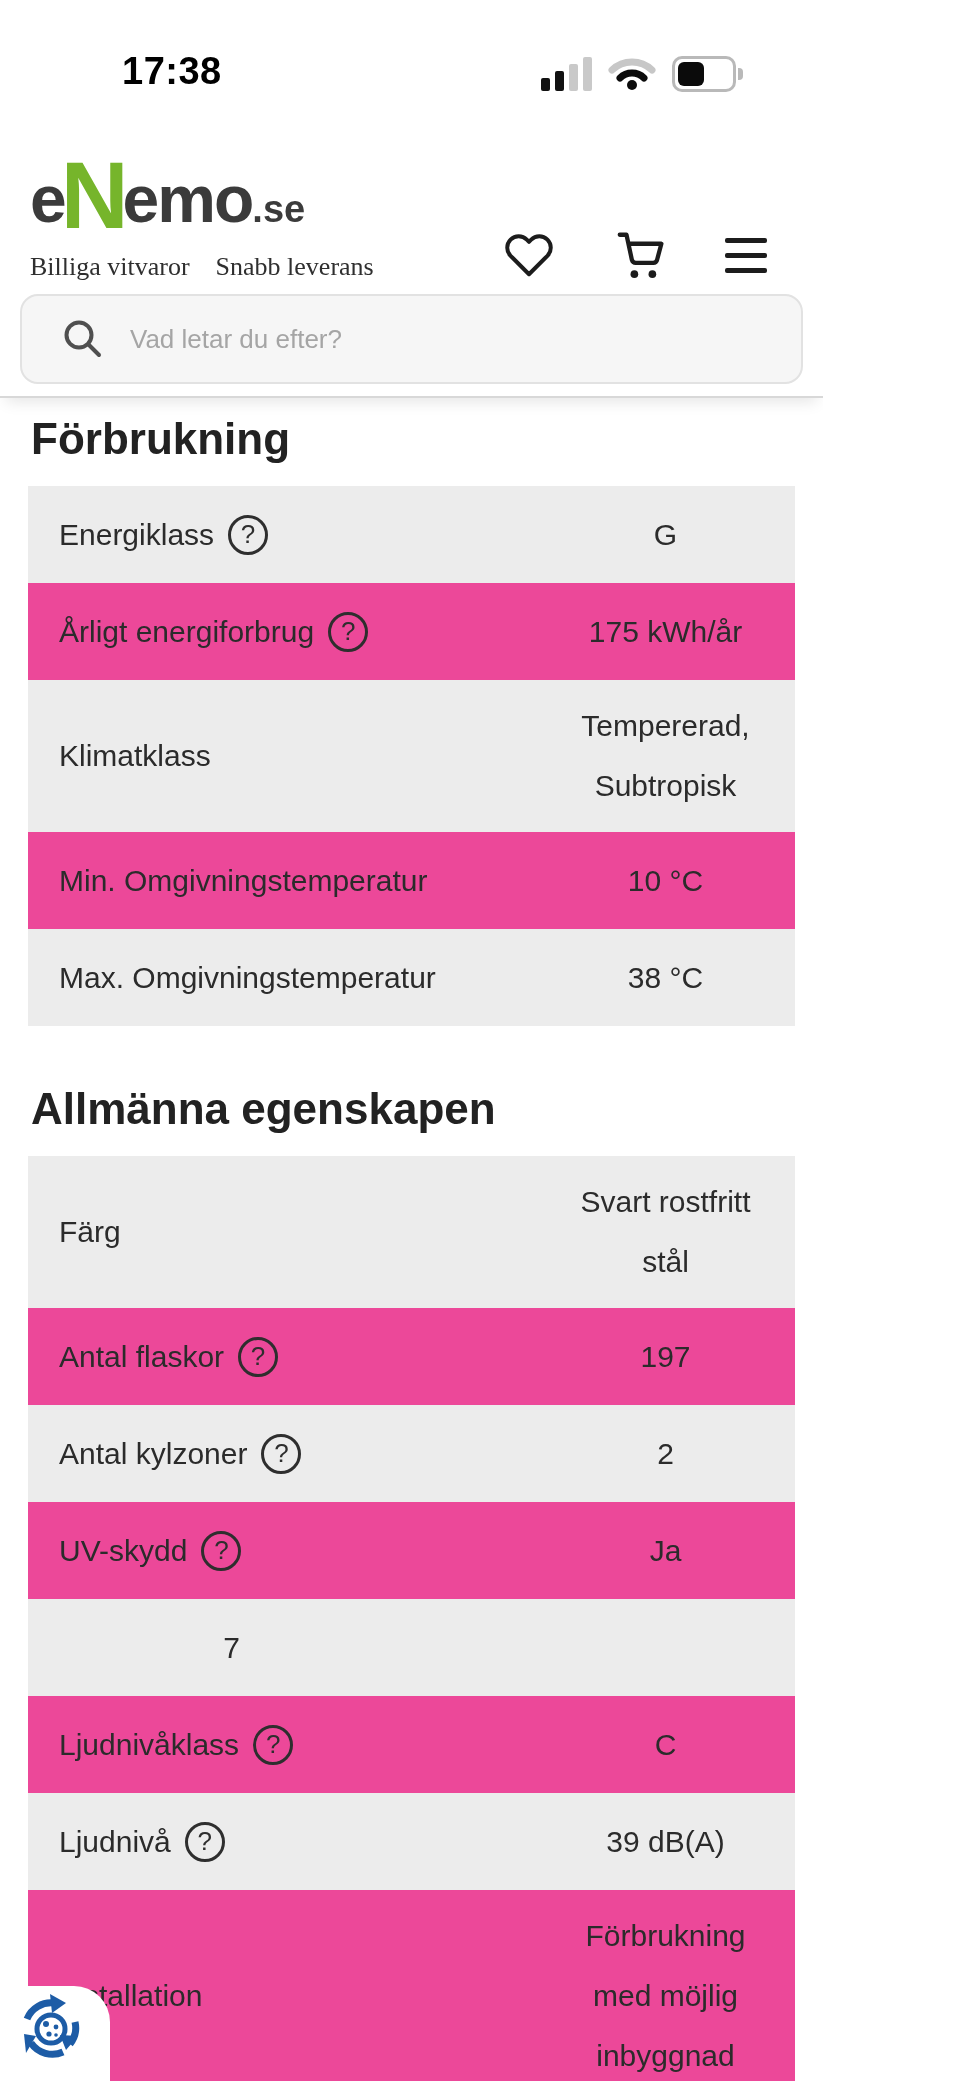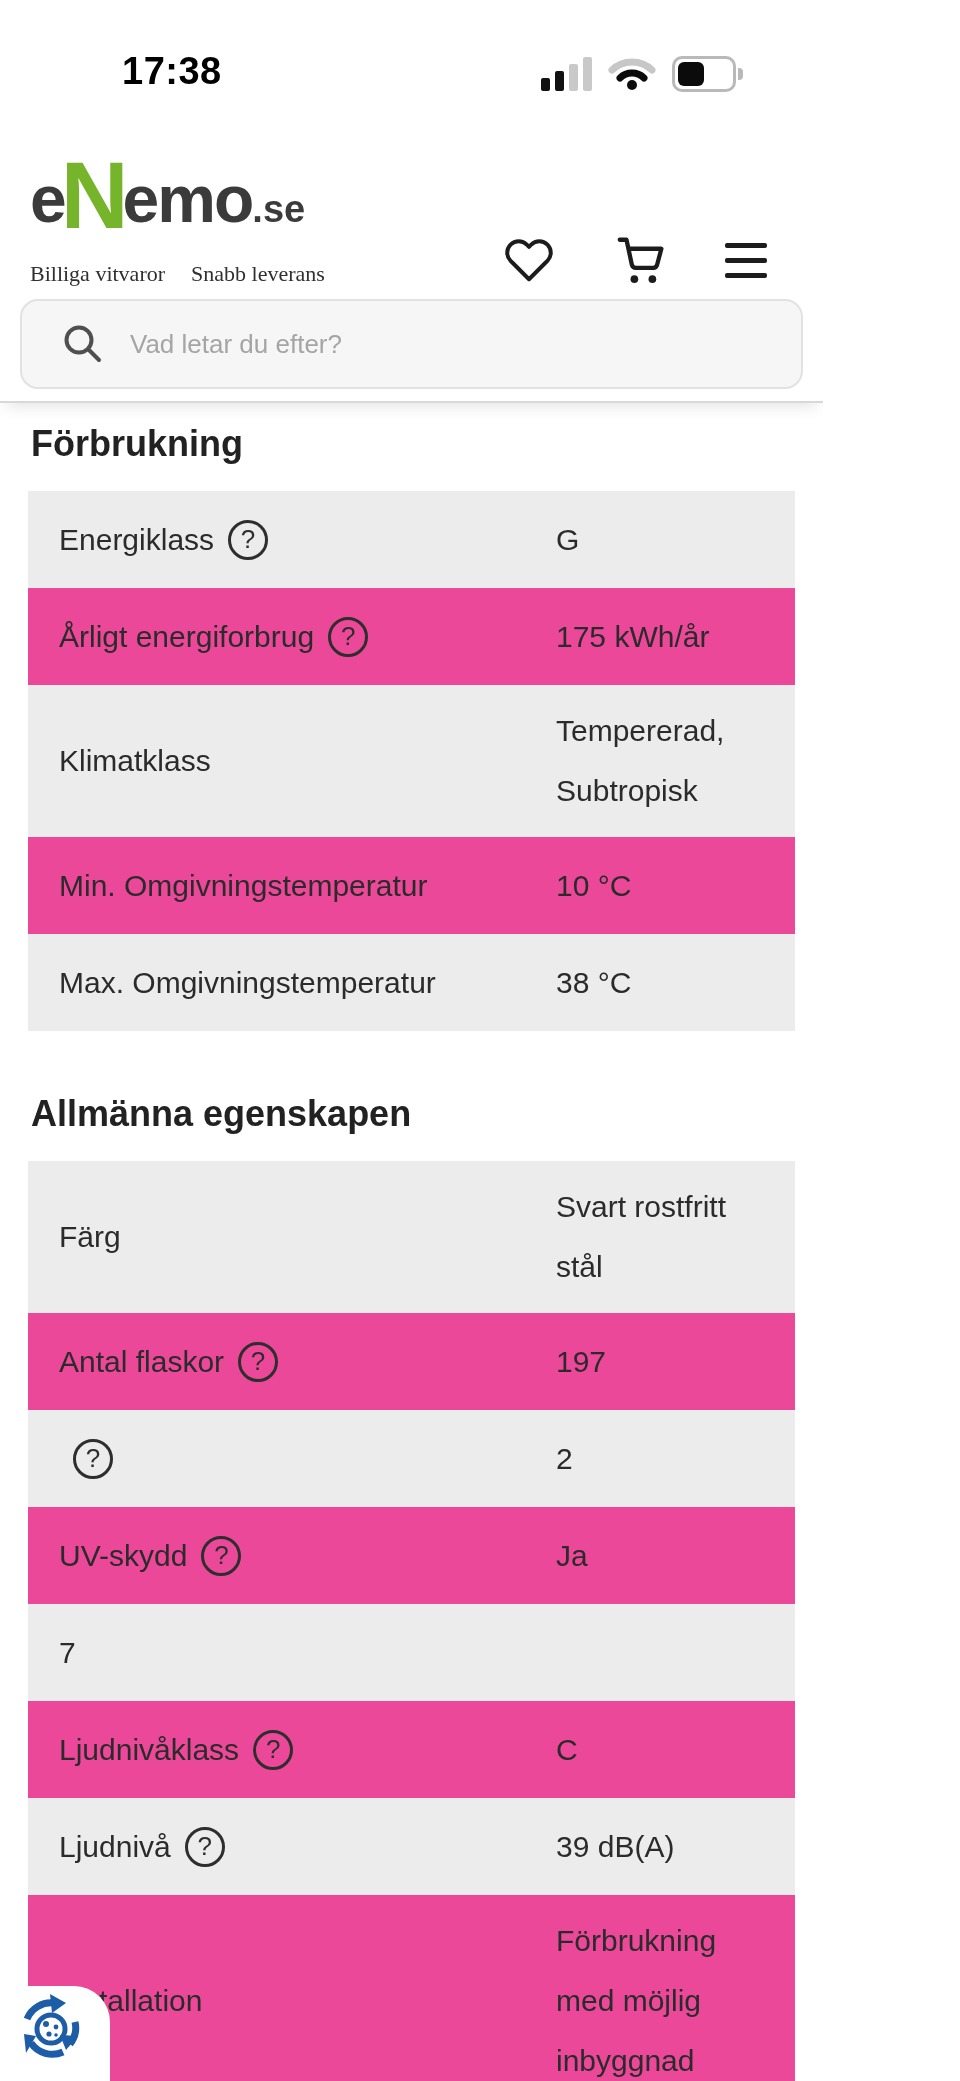--- a/index.html
+++ b/index.html
@@ -27,39 +27,39 @@
   .batt-nub{width:5px;height:12px;background:#b9b9b9;border-radius:0 4px 4px 0;margin-left:2px;}
 
   
   header{background:#fff;border-bottom:2px solid #d8d8d8;box-shadow:0 10px 14px -6px rgba(0,0,0,.10);padding-bottom:12px;}
   .header-row{display:flex;justify-content:space-between;align-items:flex-end;padding:0 30px;margin-top:54px;}
   .logo{cursor:pointer;}
   .logo-text{line-height:64px;white-space:nowrap;letter-spacing:-2px;}
   .lg-dark{font-size:66px;font-weight:700;color:#3b3b3b;}
   .lg-accent{font-size:94px;font-weight:700;color:#76b52b;vertical-align:-6px;margin:0 -4px;}
   .lg-tld{font-size:38px;font-weight:700;color:#3b3b3b;letter-spacing:0;}
-  .logo-tagline{margin-top:12px;font-family:"Liberation Serif","DejaVu Serif",serif;font-size:22px;color:#2f2f2f;}
+  .logo-tagline{margin-top:3px;font-family:"Liberation Serif","DejaVu Serif",serif;font-size:26px;color:#2f2f2f;}
   .logo-tagline span{margin-right:26px;}
   .header-icons{display:flex;align-items:center;gap:56px;margin-top:24px;margin-right:26px;}
   .hicon{display:flex;align-items:center;justify-content:center;cursor:pointer;}
   .burger{display:flex;flex-direction:column;gap:10px;}
   .burger i{display:block;width:42px;height:5px;background:#1c1c1c;border-radius:2px;}
 
   .searchbar{margin:12px 20px 0;height:90px;background:#f6f6f6;border:2px solid #e2e2e2;border-radius:18px;
     display:flex;align-items:center;box-sizing:border-box;padding:0 24px;}
   .searchbar svg{flex:0 0 auto;margin:0 22px 0 14px;}
   .searchbar input{flex:1;border:none;outline:none;background:transparent;font-size:26px;color:#444;
     font-family:"Liberation Sans","DejaVu Sans",sans-serif;}
   .searchbar input::placeholder{color:#a5a5a5;}
 
   
   main{padding-top:20px;}
-  .sec-title{font-size:36px;font-weight:700;color:#222;margin:0 0 26px;padding:0 31px;line-height:42px;}
+  .sec-title{font-size:44px;font-weight:700;color:#222;margin:0 0 26px;padding:0 31px;line-height:42px;}
   .section + .section .sec-title{margin-top:62px;}
-  .rows{margin:0 28px;}
+  .rows{margin:0 28px;text-align:center;}
   .row{display:flex;align-items:center;min-height:97px;box-sizing:border-box;padding:16px 20px 16px 31px;background:#ec4899;}
   .row:nth-child(odd){background:#ececec;}
   .row-label{flex:0 0 497px;display:flex;align-items:center;}
   .label-text{font-size:30px;line-height:60px;color:#2b2b2b;}
   .help-icon{flex:0 0 auto;width:40px;height:40px;margin-left:14px;border:3px solid #2e2e2e;border-radius:50%;
     display:flex;align-items:center;justify-content:center;font-size:26px;color:#2e2e2e;cursor:pointer;box-sizing:border-box;}
   .row-value{flex:1;max-width:345px;font-size:30px;line-height:60px;color:#2b2b2b;}
   
   .section:nth-of-type(1) .row:nth-child(3) .row-value{max-width:250px;}
   .section:nth-of-type(2) .row:nth-child(9) .label-text{max-width:340px;}
@@ -201,20 +201,21 @@
   <div class="row">
     <div class="row-label">
       <span class="label-text">Antal flaskor</span>
       <span class="help-icon">?</span>
     </div>
     <div class="row-value">197</div>
   </div>
 
   <div class="row">
     <div class="row-label">
+      <span class="label-text">Antal kylzoner</span>
       <span class="help-icon">?</span>
     </div>
     <div class="row-value">2</div>
   </div>
 
   <div class="row">
     <div class="row-label">
       <span class="label-text">UV-skydd</span>
       <span class="help-icon">?</span>
     </div>

